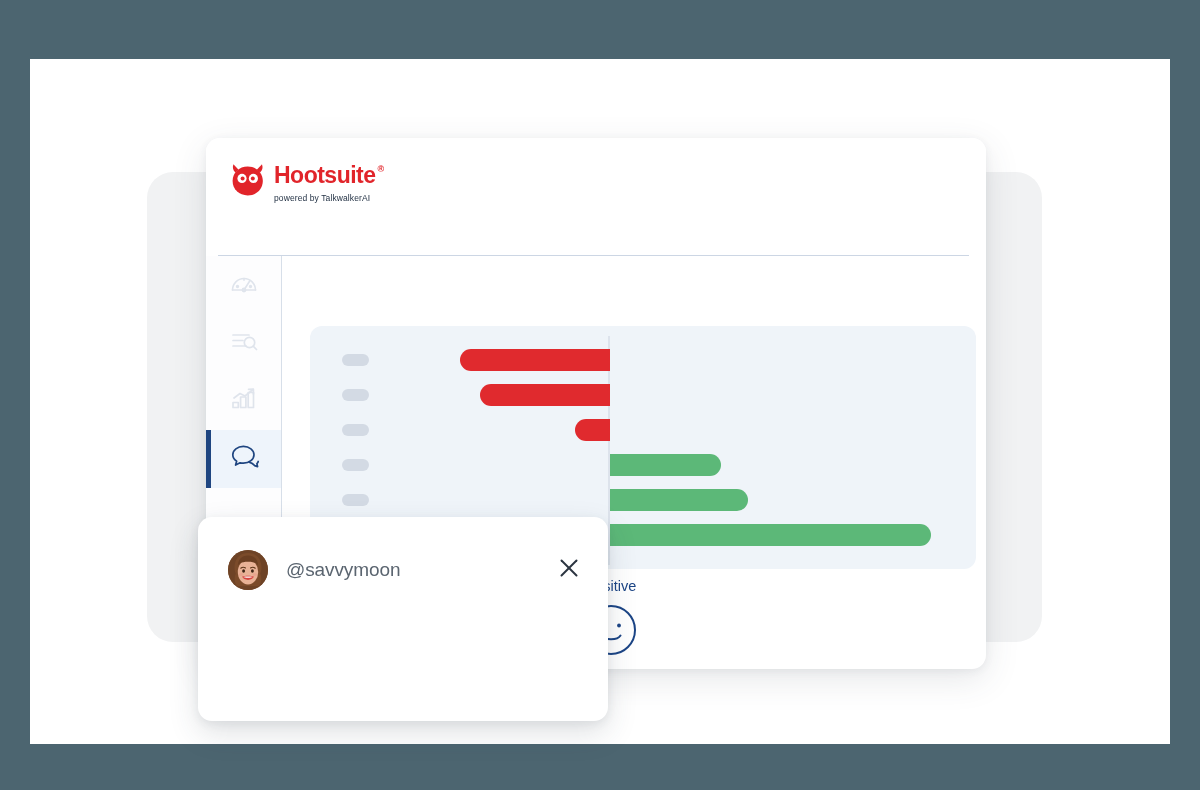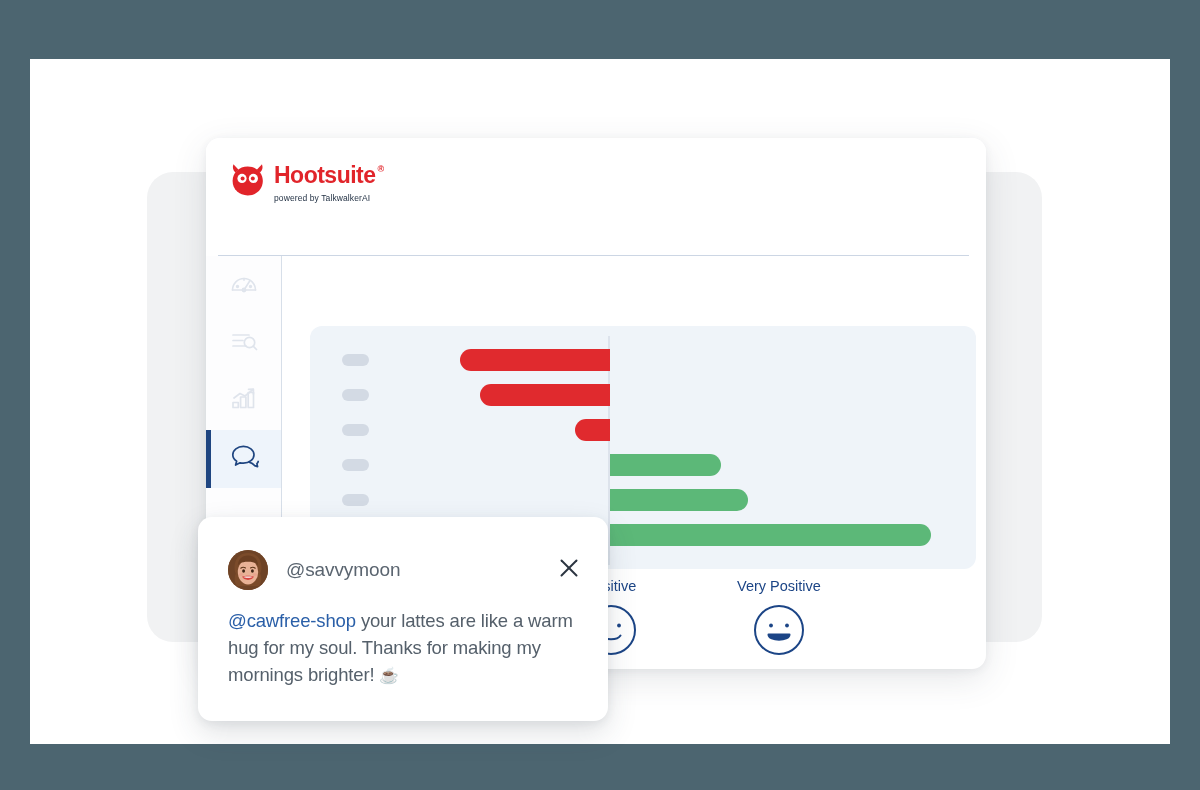--- a/index.html
+++ b/index.html
@@ -400,31 +400,20 @@
           <span>
             <svg class="legend-face" width="54" height="54" viewBox="0 0 54 54" fill="none" stroke="#1c4586" stroke-width="2" stroke-linecap="round">
               <circle cx="27" cy="27" r="24"></circle>
               <circle cx="19" cy="22.5" r="1.9" fill="#1c4586" stroke="none"></circle>
               <circle cx="35" cy="22.5" r="1.9" fill="#1c4586" stroke="none"></circle>
               <path d="M17.5 32.5 C20.5 37.5 33.5 37.5 36.5 32.5"></path>
             </svg>
           </span>
         </div>
 
-        <div class="legend-item" style="left:394px;top:0">
-          <div class="legend-label">Very Positive</div>
-          <span>
-            <svg class="legend-face" width="54" height="54" viewBox="0 0 54 54" fill="none" stroke="#1c4586" stroke-width="2" stroke-linecap="round" stroke-linejoin="round">
-              <circle cx="27" cy="27" r="24"></circle>
-              <circle cx="19" cy="22.5" r="1.9" fill="#1c4586" stroke="none"></circle>
-              <circle cx="35" cy="22.5" r="1.9" fill="#1c4586" stroke="none"></circle>
-              <path d="M16.5 31.5 L37.5 31.5 C37.5 38.5 16.5 38.5 16.5 31.5 Z" fill="#1c4586"></path>
-            </svg>
-          </span>
-        </div>
 
       </div>
 
     </div>
   </div>
 
   <div id="feedback-card">
 
     <div id="card-head">
 
@@ -454,19 +443,16 @@
       <div id="close-button">
         <span>
           <svg width="22" height="22" viewBox="0 0 22 22" fill="none" stroke="#2b3440" stroke-width="2" stroke-linecap="round">
             <path d="M3.5 3.5 L18.5 18.5"></path>
             <path d="M18.5 3.5 L3.5 18.5"></path>
           </svg>
         </span>
       </div>
     </div>
 
-    <div id="card-body">
-      <span id="mention-link">@cawfree-shop</span><span> your lattes are like a warm hug for my soul. Thanks for making my mornings brighter! </span><span id="coffee-emoji">☕</span>
-    </div>
 
   </div>
 
 </div>
 
 </body></html>

